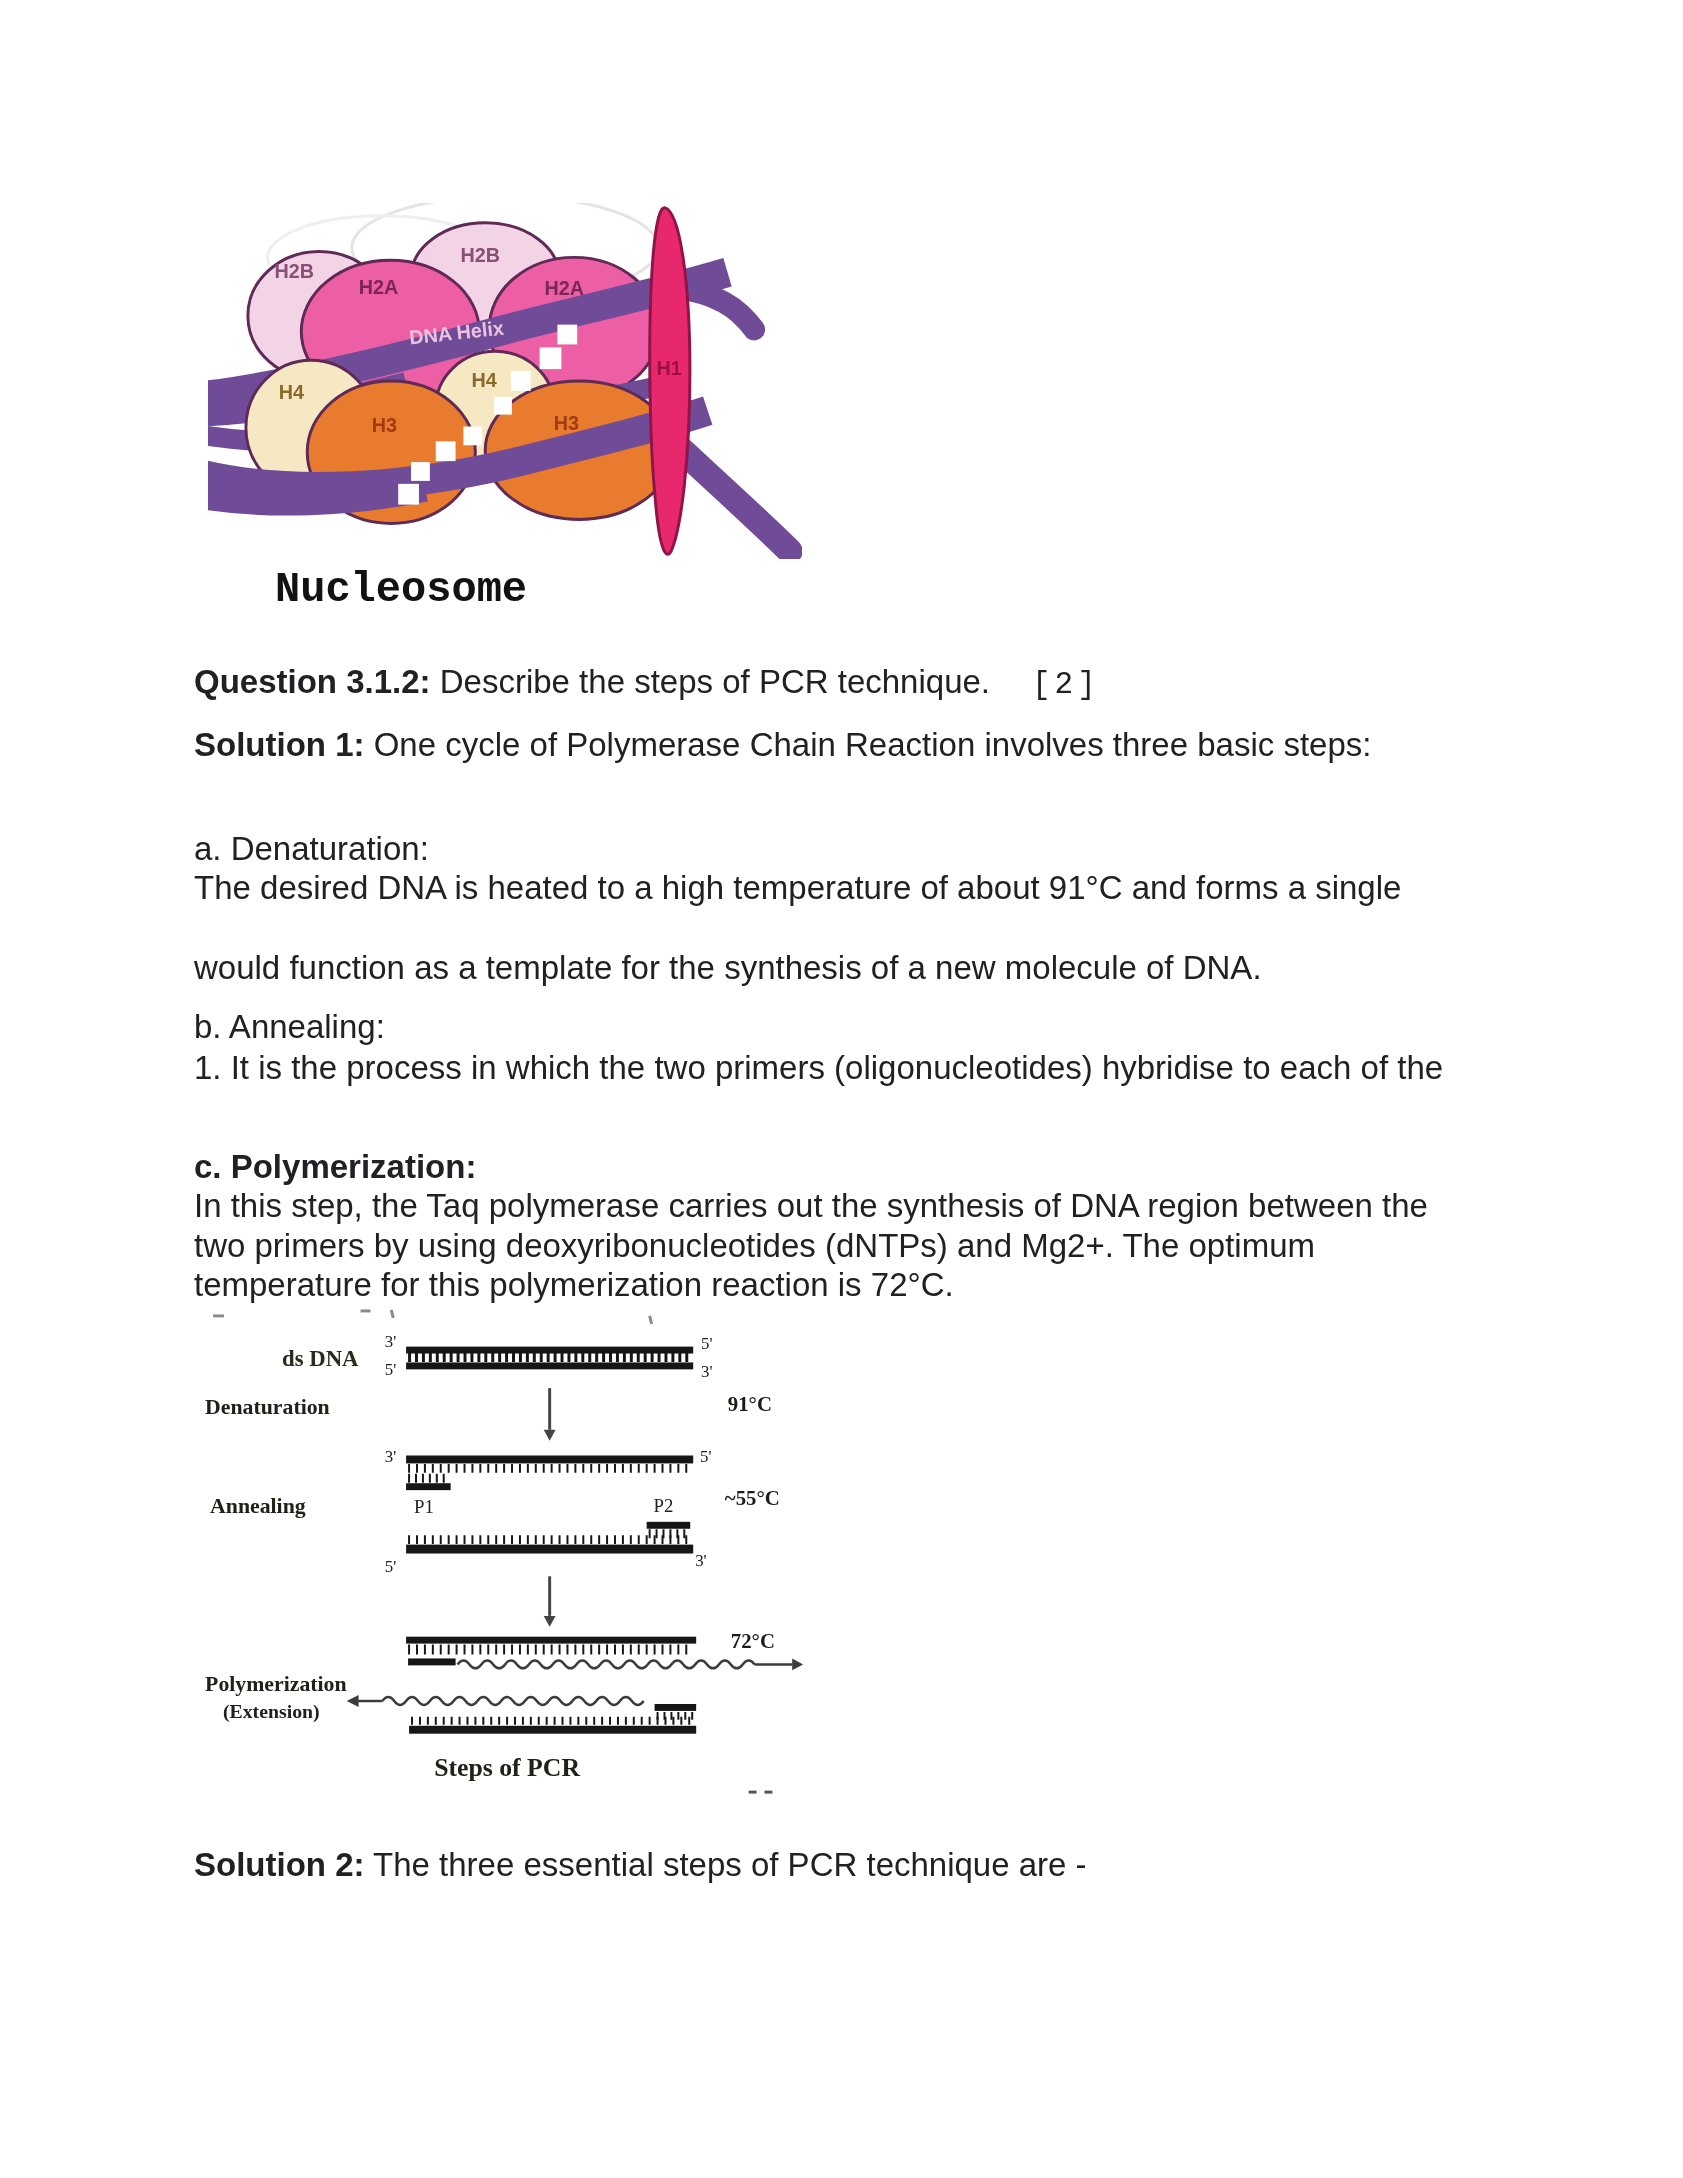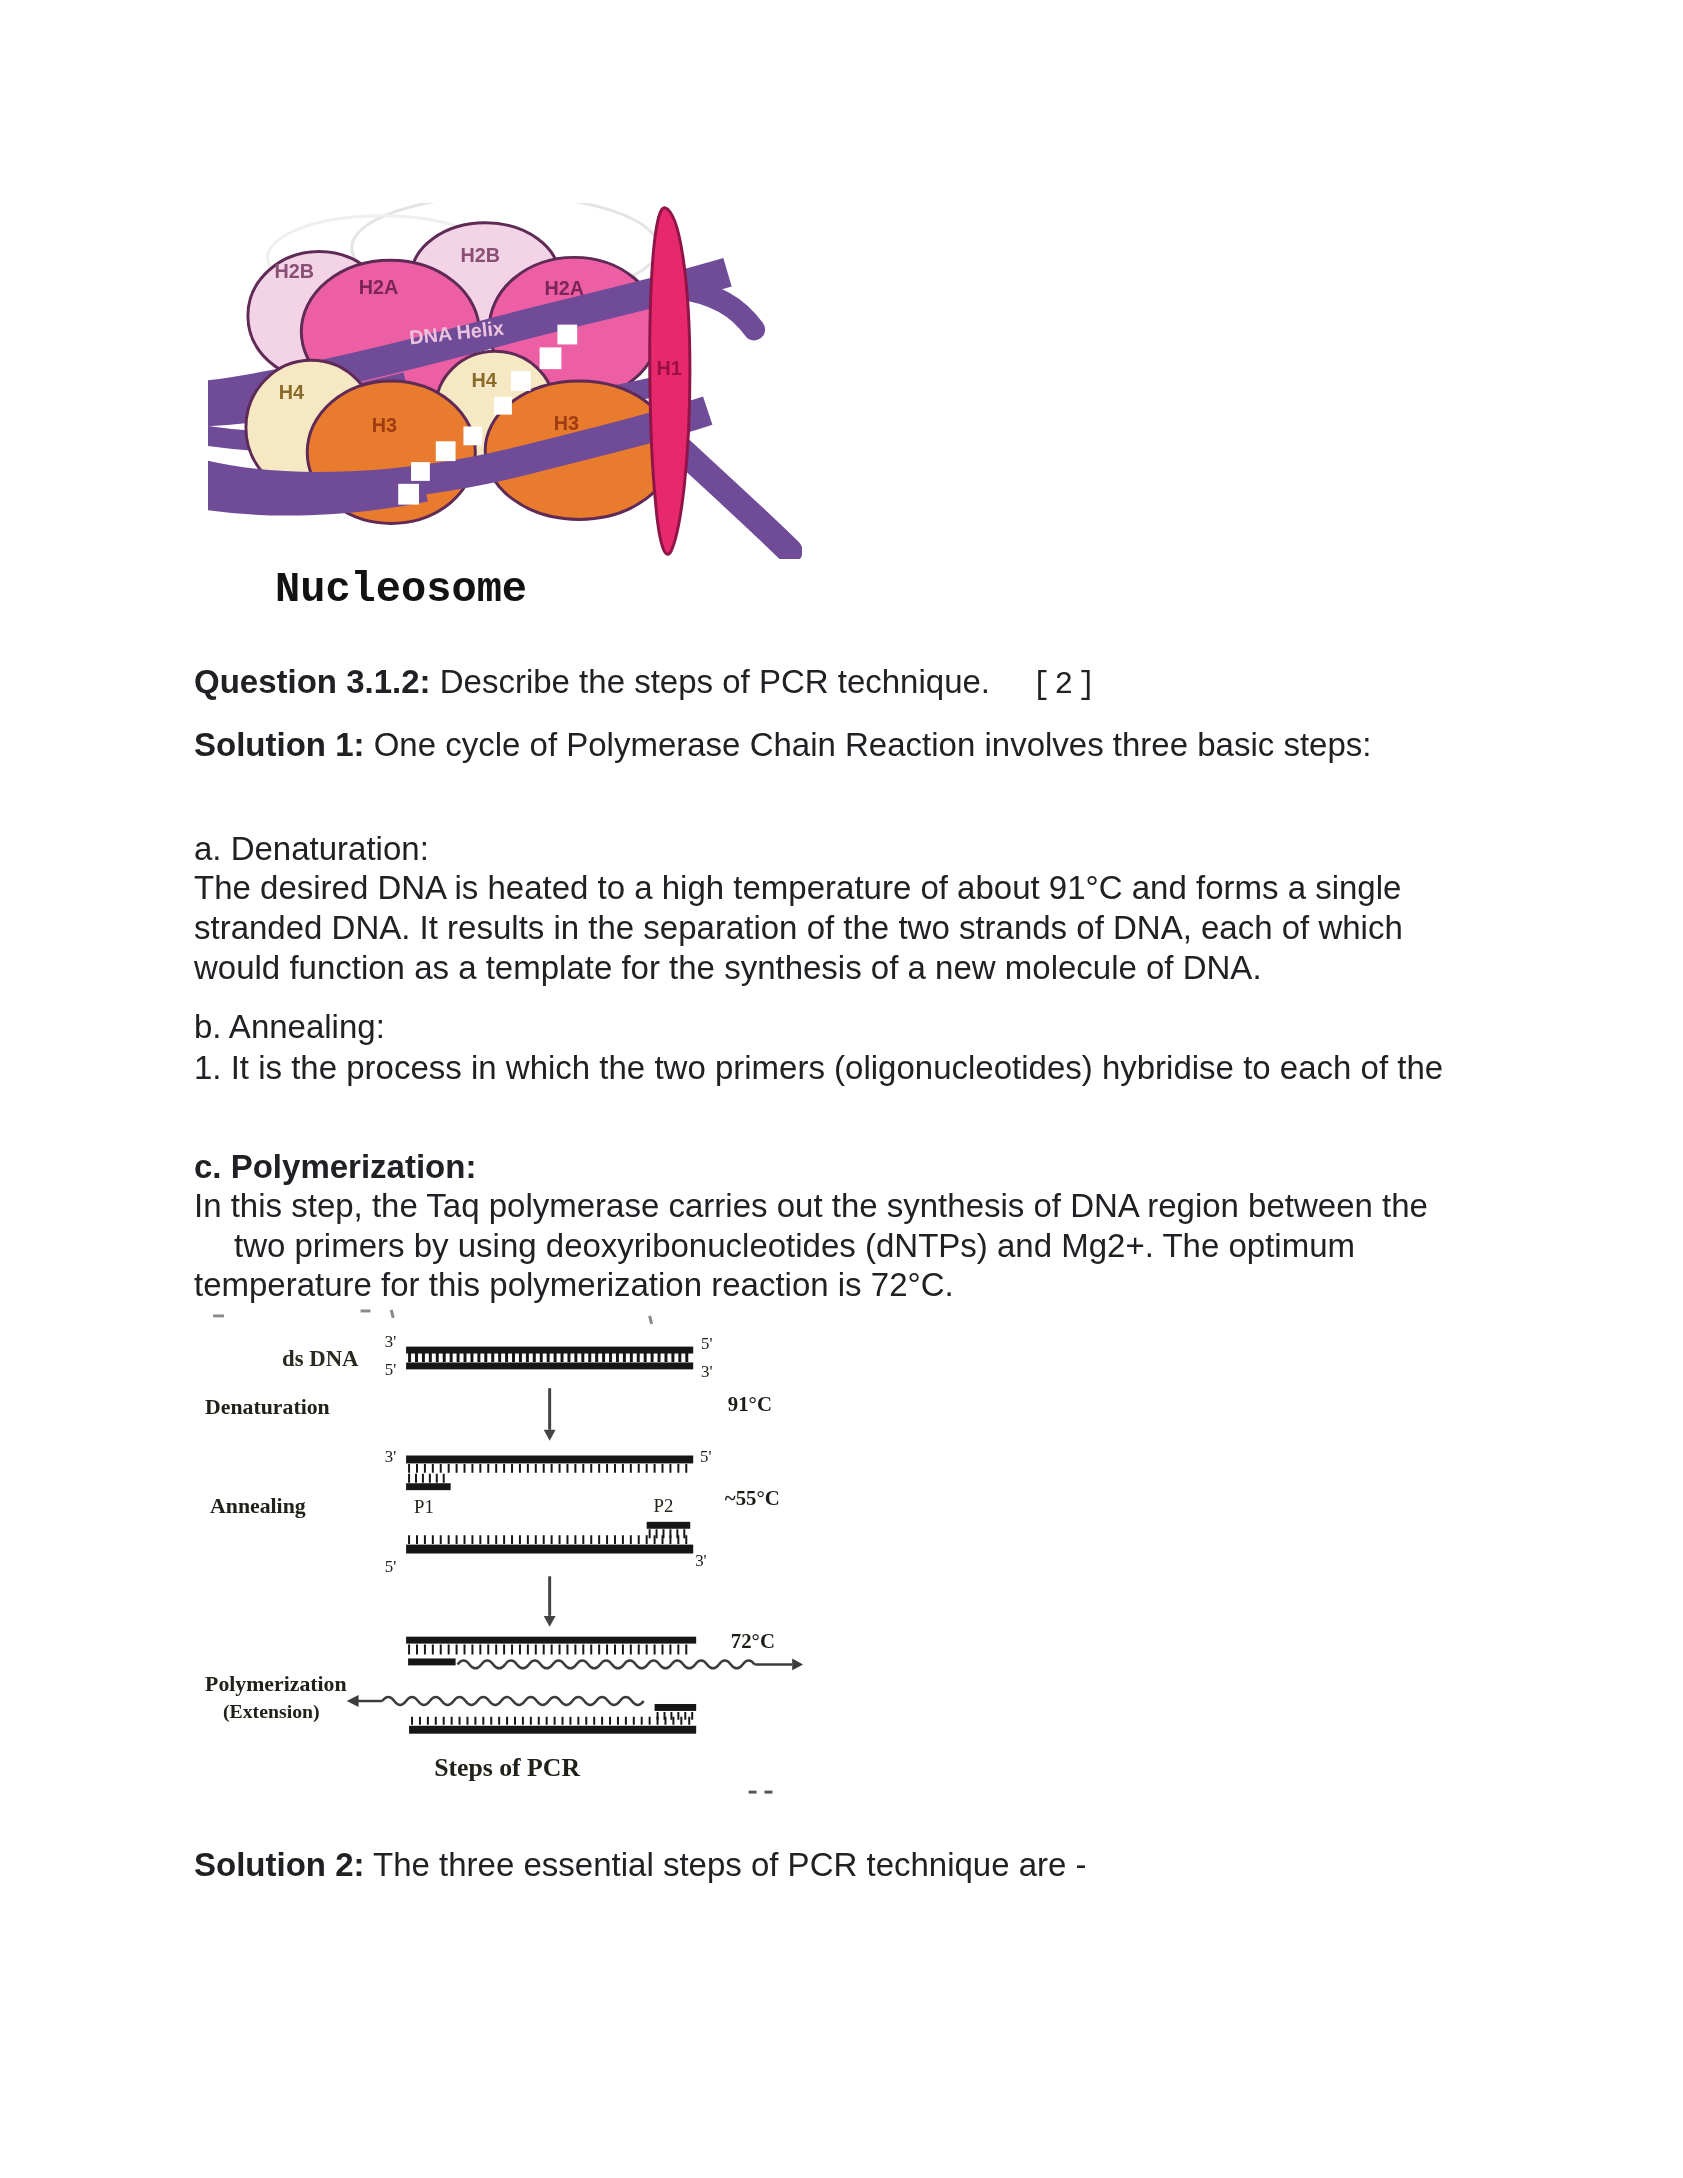--- a/index.html
+++ b/index.html
@@ -79,29 +79,28 @@
   <div class="txtline" style="top:656px;">
     <span class="b">Question 3.1.2:</span><span> Describe the steps of PCR technique.</span><span class="marks">[2]</span>
   </div>
 
   <div class="txtline" style="top:719px;">
     <span class="b">Solution 1:</span><span> One cycle of Polymerase Chain Reaction involves three basic steps:</span>
   </div>
 
   <div class="txtline" style="top:823px;">a. Denaturation:</div>
   <div class="txtline" style="top:862px;">The desired DNA is heated to a high temperature of about 91°C and forms a single</div>
-  <div class="txtline" style="top:902px;">stranded DNA. It results in the separation of the two strands of DNA, each of which</div>
   <div class="txtline" style="top:942px;">would function as a template for the synthesis of a new molecule of DNA.</div>
 
   <div class="txtline" style="top:1001px;">b. Annealing:</div>
   <div class="txtline" style="top:1042px;">1. It is the process in which the two primers (oligonucleotides) hybridise to each of the</div>
 
   <div class="txtline" style="top:1141px;font-weight:bold;">c. Polymerization:</div>
   <div class="txtline" style="top:1180px;">In this step, the Taq polymerase carries out the synthesis of DNA region between the</div>
-  <div class="txtline" style="top:1220px;margin-left:40px;">two primers by using deoxyribonucleotides (dNTPs) and Mg2+. The optimum</div>
+  <div class="txtline" style="top:1220px;">two primers by using deoxyribonucleotides (dNTPs) and Mg2+. The optimum</div>
   <div class="txtline" style="top:1259px;">temperature for this polymerization reaction is 72°C.</div>
 
   <svg style="left:198px;top:1307px;" width="634" height="495" viewBox="0 0 640 500">
 
     <g stroke="#8a8a8a" stroke-width="3">
       <line x1="15" y1="9" x2="26" y2="9"></line>
       <line x1="164" y1="4" x2="174" y2="4"></line>
       <line x1="195" y1="3" x2="197" y2="11"></line>
       <line x1="456" y1="9" x2="458" y2="17"></line>
     </g>

